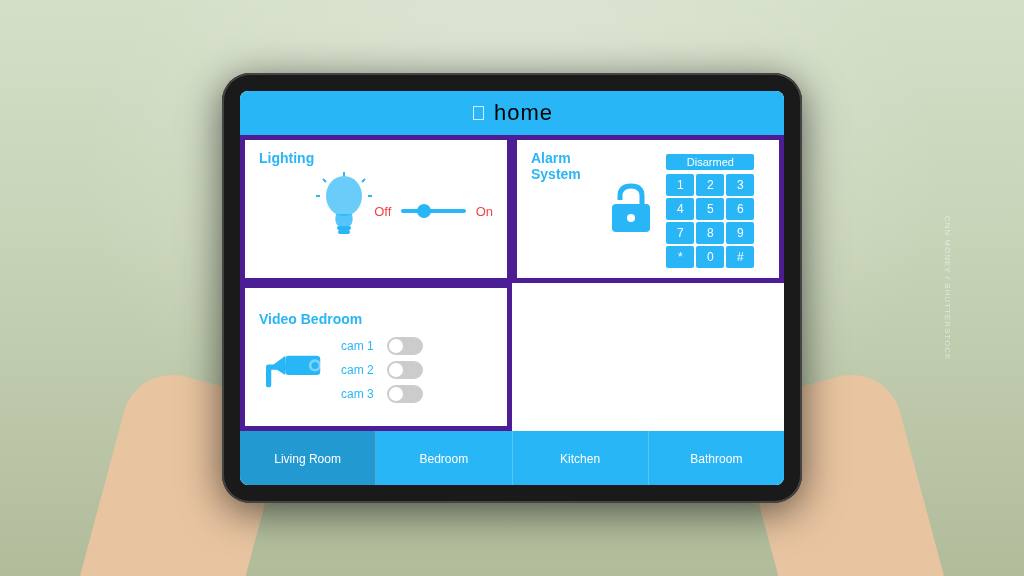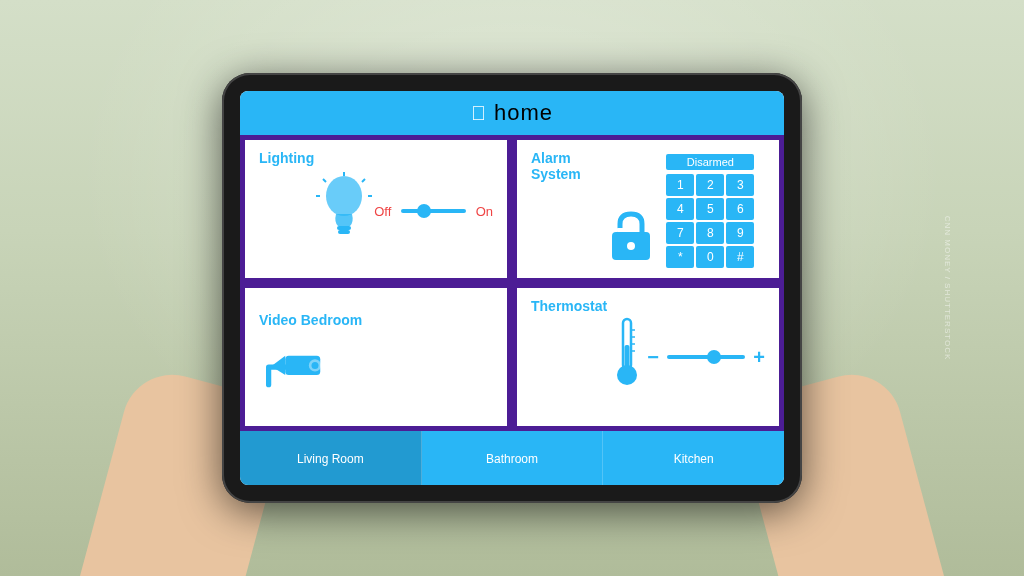--- a/index.html
+++ b/index.html
@@ -156,21 +156,21 @@
       background: #29b6f6;
       border-radius: 50%;
       position: absolute;
       top: -5px;
       left: 35%;
       transform: translateX(-50%);
     }
     .alarm-content {
       display: flex;
       gap: 12px;
-      align-items: flex-end;
+      align-items: center;
       width: 100%;
       justify-content: center;
       margin-top: 4px;
     }
 
     .keypad {
       display: flex;
       flex-direction: column;
       gap: 2px;
     }
@@ -415,61 +415,53 @@
                   <rect x="8" y="26" width="30" height="6" rx="3" fill="#29b6f6"></rect>
 
                   <rect x="30" y="16" width="40" height="22" rx="4" fill="#29b6f6"></rect>
 
                   <circle cx="64" cy="27" r="7" fill="white" opacity="0.4"></circle>
                   <circle cx="64" cy="27" r="4" fill="#29b6f6"></circle>
 
                   <polygon points="30,16 30,38 14,28" fill="#29b6f6"></polygon>
                 </svg>
               </div>
+              <div class="cam-list">
+                <div class="cam-item">
+                  <span class="cam-label">cam 1</span>
+                  <div class="toggle-switch"></div>
+                </div>
+                <div class="cam-item">
+                  <span class="cam-label">cam 2</span>
+                  <div class="toggle-switch"></div>
+                </div>
+                <div class="cam-item">
+                  <span class="cam-label">cam 3</span>
+                  <div class="toggle-switch"></div>
+                </div>
+              </div>
             </div>
           </div>
         </div>
 
-        <div class="quadrant thermo-quad">
-          <span class="quadrant-title" style="align-self:flex-start">Thermostat</span>
-          <div>
-            <svg class="thermo-svg" viewBox="0 0 40 80" xmlns="http://www.w3.org/2000/svg">
-
-              <rect x="16" y="4" width="8" height="50" rx="4" fill="none" stroke="#29b6f6" stroke-width="2.5"></rect>
-
-              <rect x="17.5" y="30" width="5" height="24" rx="2" fill="#29b6f6"></rect>
-
-              <circle cx="20" cy="60" r="10" fill="#29b6f6"></circle>
-
-              <line x1="24" y1="15" x2="28" y2="15" stroke="#29b6f6" stroke-width="1.5"></line>
-              <line x1="24" y1="22" x2="28" y2="22" stroke="#29b6f6" stroke-width="1.5"></line>
-              <line x1="24" y1="29" x2="28" y2="29" stroke="#29b6f6" stroke-width="1.5"></line>
-              <line x1="24" y1="36" x2="28" y2="36" stroke="#29b6f6" stroke-width="1.5"></line>
-            </svg>
-          </div>
-          <div class="temp-row">
-            <button class="temp-btn">−</button>
-            <div class="temp-slider">
-              <div class="temp-thumb"></div>
-            </div>
-            <button class="temp-btn">+</button>
-          </div>
-        </div>
 
       </div>
 
       <div class="tab-bar">
         <div class="tab active">
           <span>Living Room</span>
         </div>
         <div class="tab">
-          <span>Bathroom</span>
+          <span>Bedroom</span>
         </div>
         <div class="tab">
           <span>Kitchen</span>
+        </div>
+        <div class="tab">
+          <span>Bathroom</span>
         </div>
       </div>
 
     </div>
   </div>
 </div>
 
 <div class="watermark">CNN MONEY / SHUTTERSTOCK</div>
 
 </body></html>

